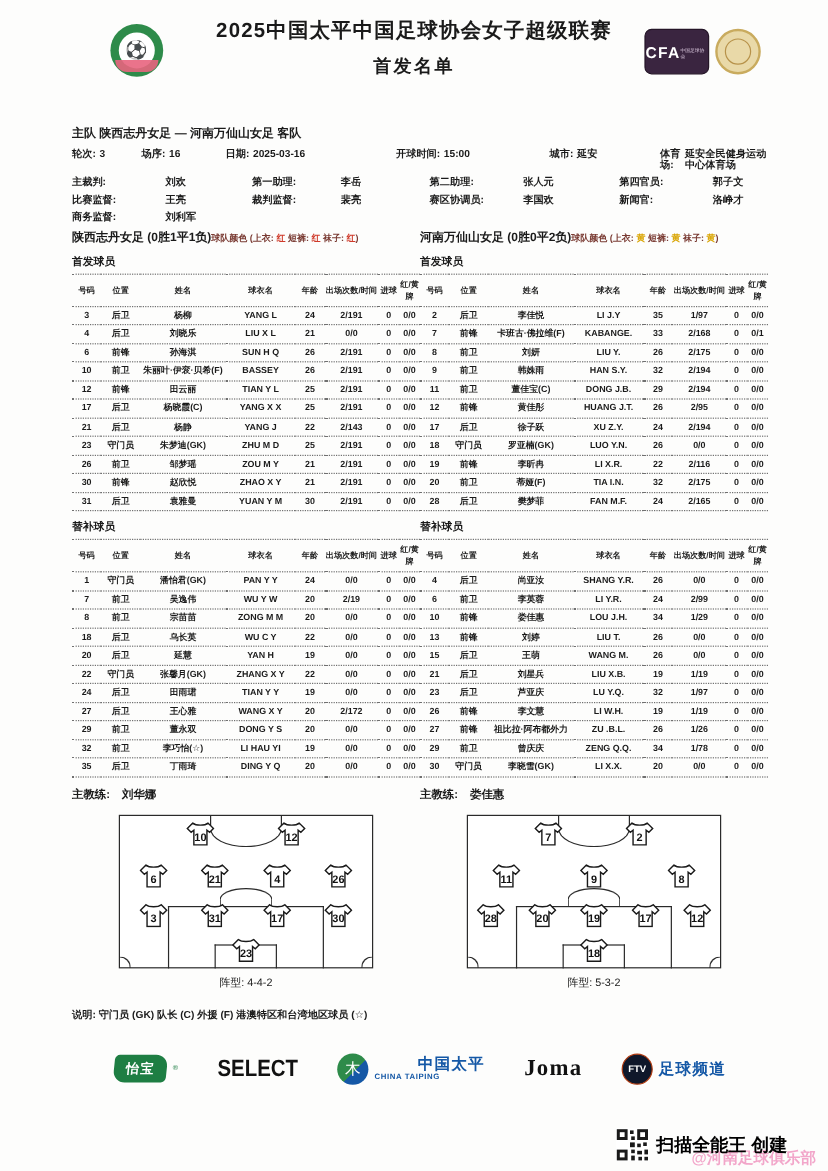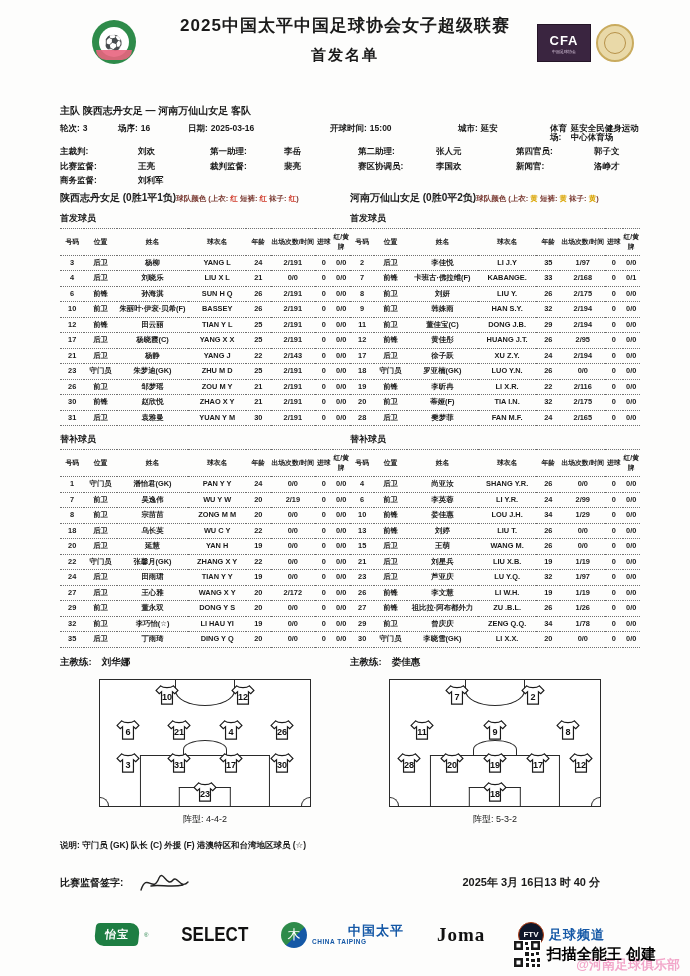--- a/index.html
+++ b/index.html
@@ -10,21 +10,21 @@
   .hdr{position:relative;padding-top:14px;height:86px;}
   .title1{text-align:center;font-size:17px;font-weight:bold;letter-spacing:1px;}
   .title2{text-align:center;font-size:15px;font-weight:bold;margin-top:9px;letter-spacing:2px;}
   .lg-left{position:absolute;left:92px;top:20px;width:44px;height:44px;border-radius:50%;
            background:#2e8b4a;display:flex;align-items:center;justify-content:center;}
   .lg-left .inner{width:30px;height:30px;border-radius:50%;background:#fff;display:flex;align-items:center;justify-content:center;
            font-size:15px;line-height:1;}
   .lg-left .ribbon{position:absolute;bottom:4px;left:4px;right:4px;height:10px;border-radius:0 0 20px 20px;
            background:#e8647e;opacity:.9;}
   .lg-right{position:absolute;right:56px;top:24px;display:flex;gap:5px;align-items:center;}
-  .cfa-badge{width:52px;height:36px;background:#3a2540;border-radius:0;color:#fff;display:flex;flex-direction:column;
+  .cfa-badge{width:52px;height:36px;background:#3a2540;border-radius:6px;color:#fff;display:flex;flex-direction:row;
            align-items:center;justify-content:center;border:1px solid #241527;}
   .cfa-badge .cfa{font-size:13px;font-weight:bold;letter-spacing:1px;}
   .cfa-badge .cfa-sub{font-size:4px;color:#d8c6dc;margin-top:1px;}
   .gold-seal{width:34px;height:34px;border-radius:50%;background:#e9d9a8;border:2px solid #c9ab5e;
            display:flex;align-items:center;justify-content:center;}
   .gold-seal .in{width:20px;height:20px;border-radius:50%;border:1.5px solid #b7924a;}
   
   .matchup{font-size:10px;font-weight:bold;margin:4px 0 6px 0;}
   .info-row{display:grid;font-size:8.5px;font-weight:bold;line-height:1.0;margin-bottom:6px;}
   .info-row .pair{display:flex;}
@@ -829,27 +829,20 @@
                 <text x="13" y="17" text-anchor="middle" font-size="10" font-weight="bold" fill="#111">18</text>
               </svg>
             </div>
           </div>
         <div class="ftag">阵型: 5-3-2</div>
       </div>
     </div>
 
     <div class="legend">说明: 守门员 (GK) 队长 (C) 外援 (F) 港澳特区和台湾地区球员 (☆)</div>
 
-    <div class="signrow">
-      <span class="signlabel">比赛监督签字:</span>
-      <svg class="sig" width="54" height="26" viewBox="0 0 54 26">
-        <path d="M4 20 C10 2 16 24 22 8 C26 -1 30 18 36 10 C40 5 44 20 51 12 M14 16 C22 14 34 18 46 15" fill="none" stroke="#222" stroke-width="1.4" stroke-linecap="round"></path>
-      </svg>
-      <span class="dt">2025年 3月 16日13 时 40 分</span>
-    </div>
 
     <div class="sponsors">
       <div class="sp">
         <span class="yb-flag">怡宝</span>
           <span class="yb-r">®</span>
       </div>
       <div class="sp">
         <span class="select-logo">SELECT</span>
       </div>
       <div class="sp">

